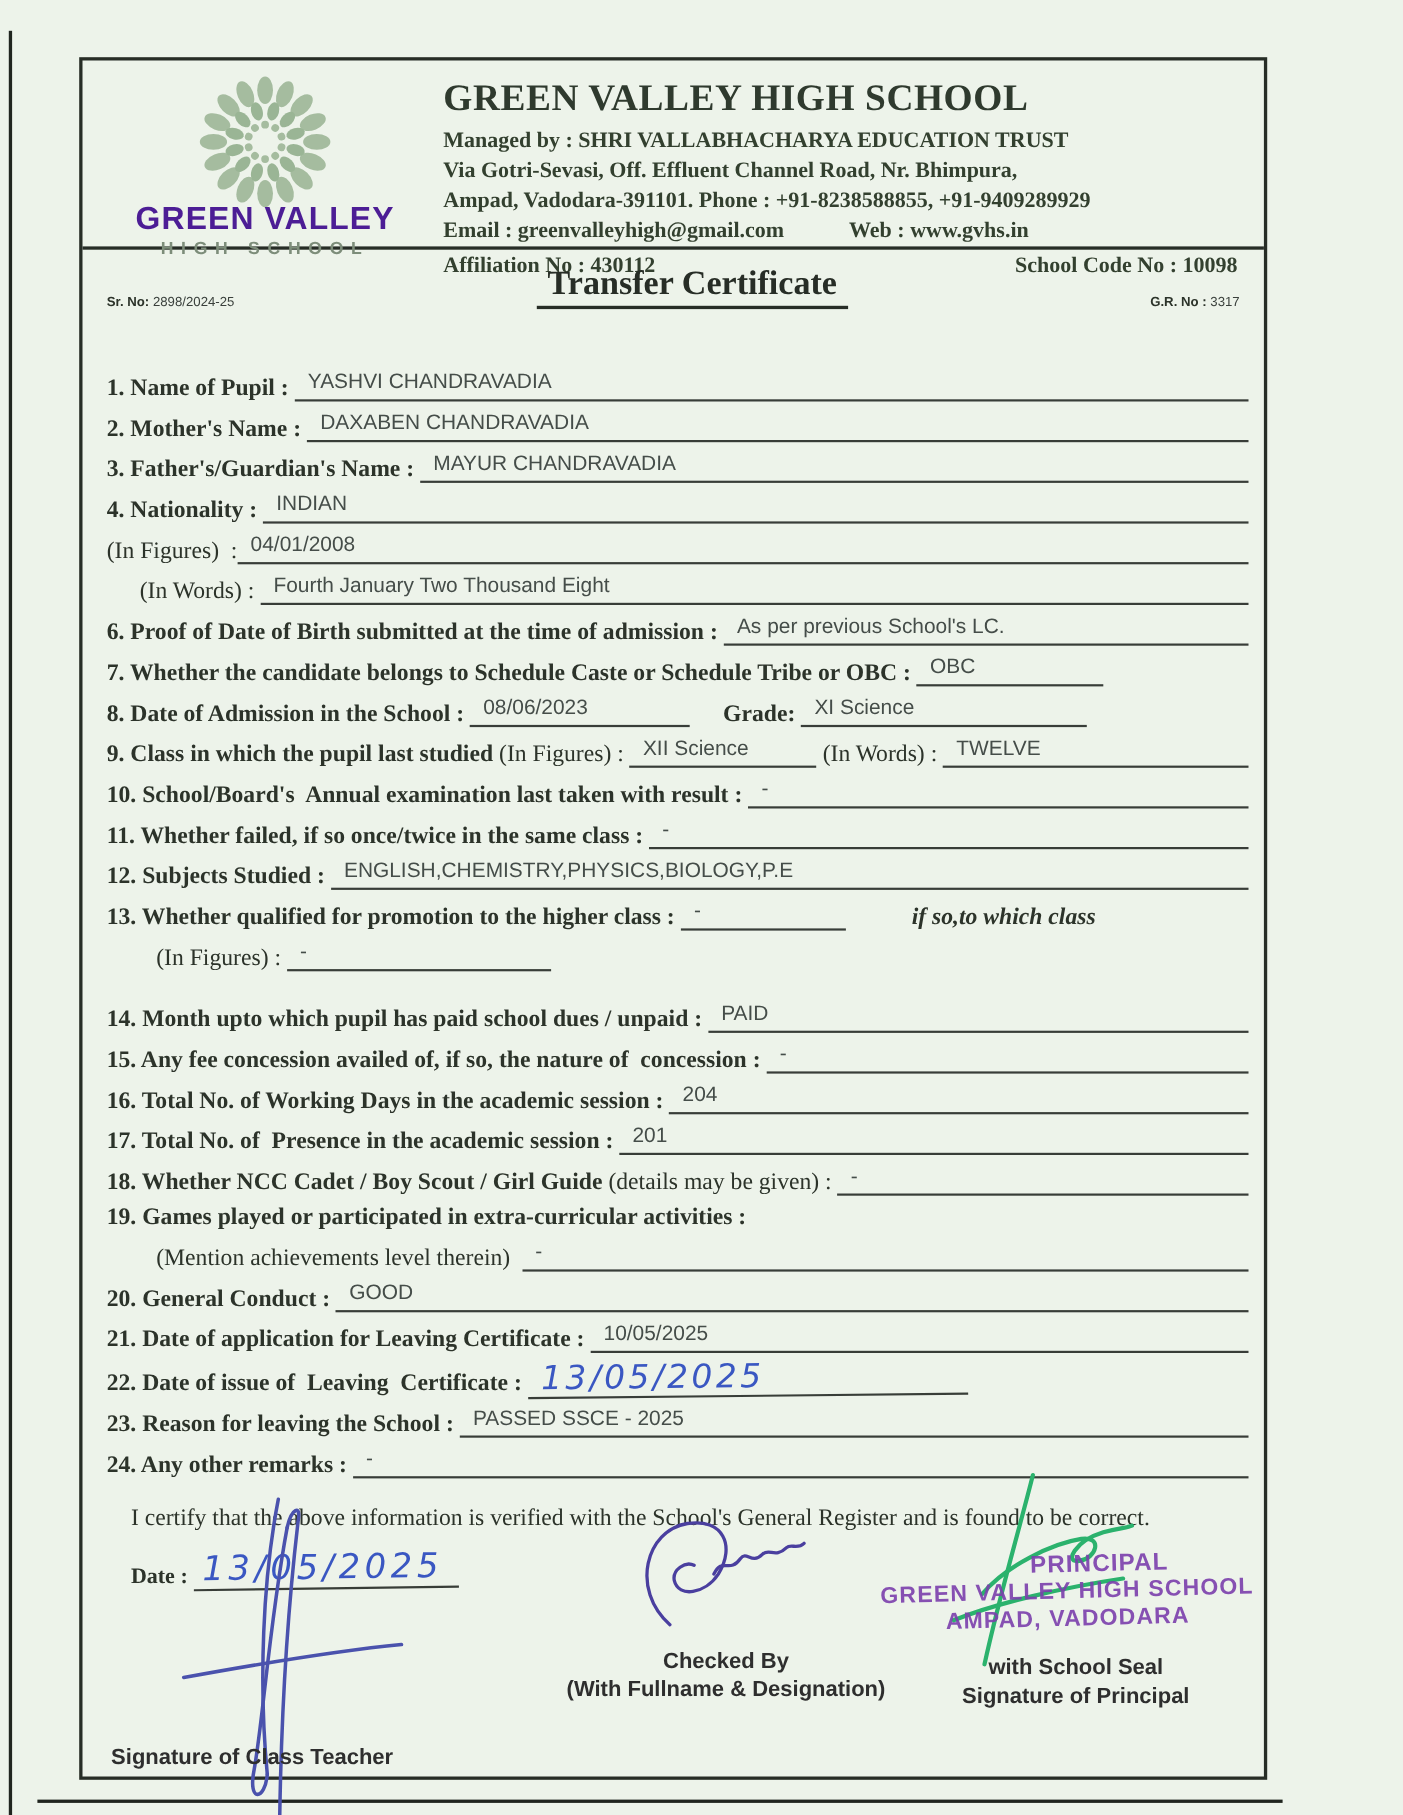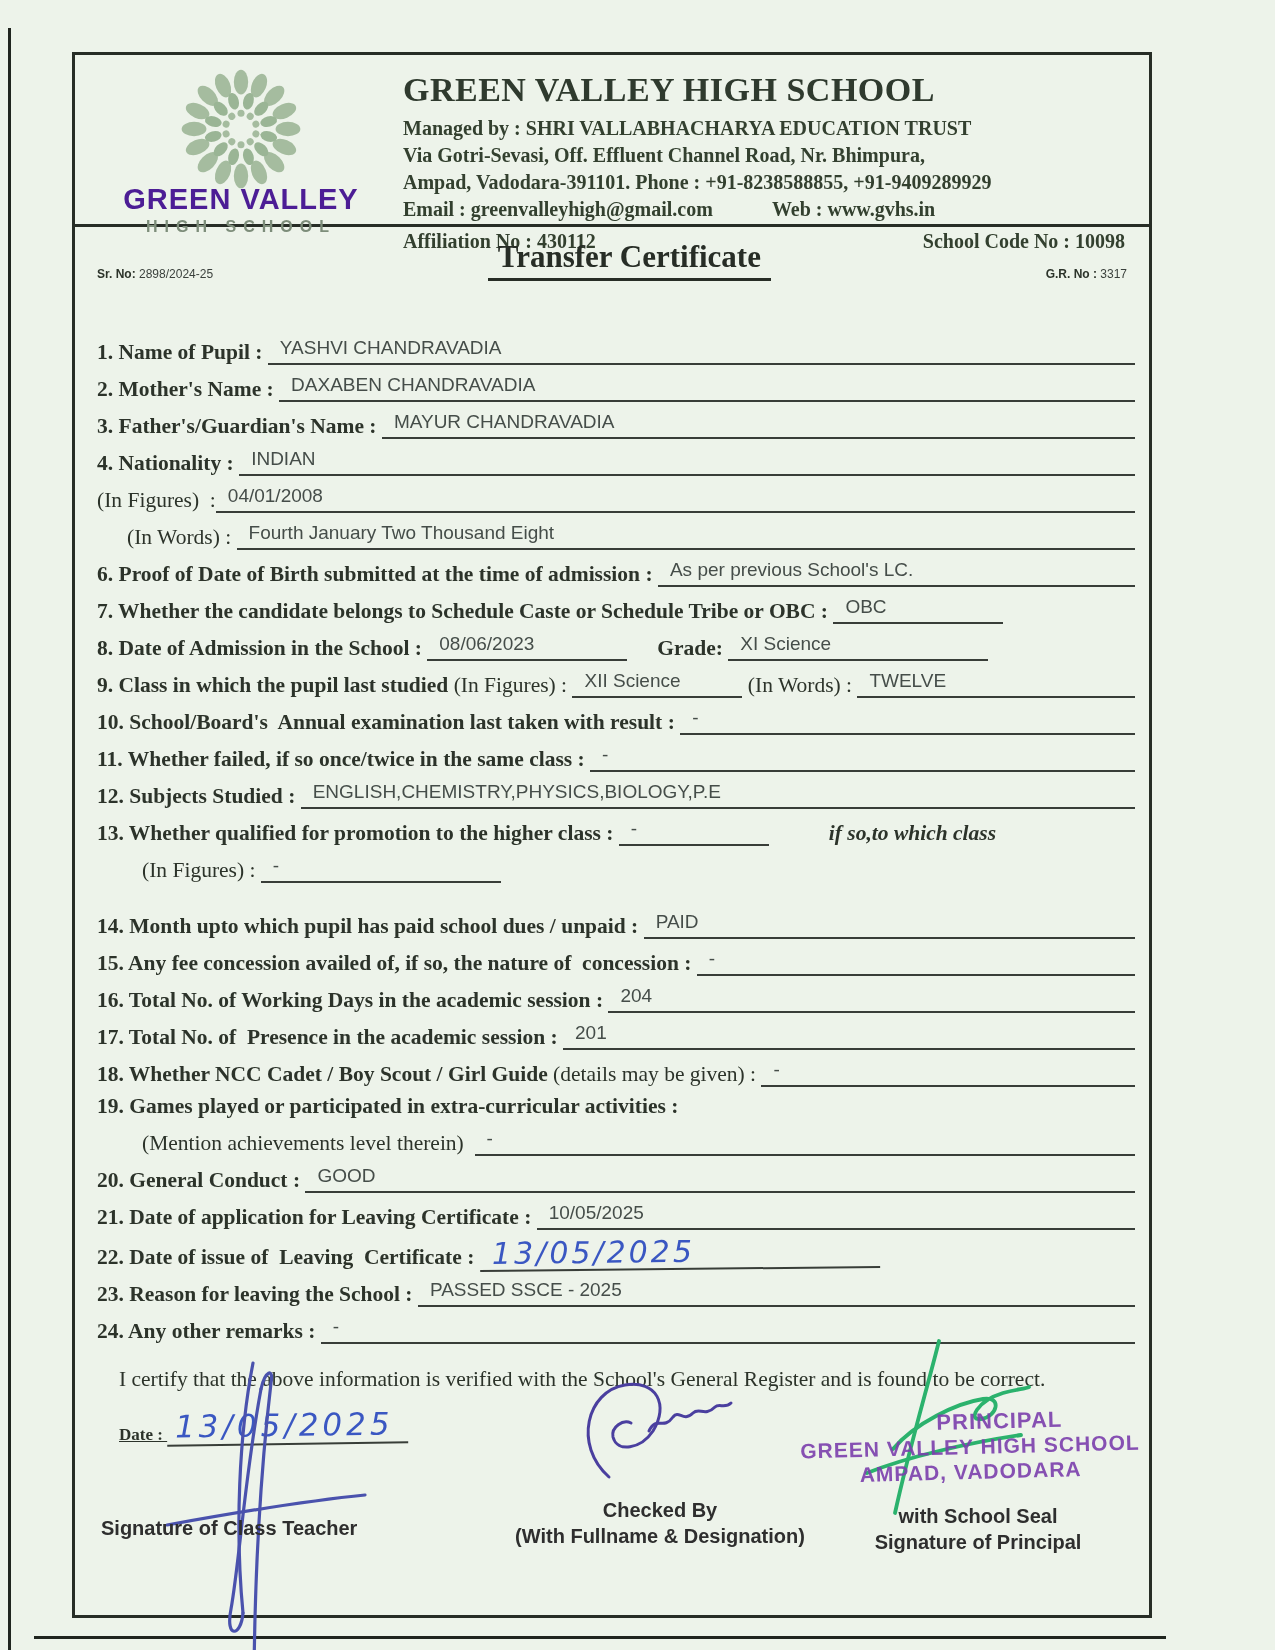--- a/index.html
+++ b/index.html
@@ -52,29 +52,29 @@
   .indent30 { padding-left:30px; } .indent45 { padding-left:45px; } .mb26 { margin-bottom:26px; }
   .italic-note { font-style:italic; font-weight:bold; white-space:pre; }
   .hand {
     font-family:"DejaVu Sans",sans-serif; font-style:italic;
     font-size:30px; line-height:30px; color:#3a57c2; letter-spacing:3px;
     padding-bottom:1px; transform:rotate(-0.6deg);
   }
   
   .certify { padding:16px 18px 0 44px; font-size:21.5px; color:#2c332a; }
   .date-row { display:flex; align-items:flex-end; padding:18px 0 0 44px; }
-  .date-lbl { font-weight:bold; font-size:17px; white-space:pre;text-decoration:underline; }
+  .date-lbl { font-weight:bold; font-size:20px; white-space:pre; }
   .date-val {
     font-family:"DejaVu Sans",sans-serif; font-style:italic; font-size:31px; line-height:31px;
     color:#3a57c2; letter-spacing:4px; border-bottom:2px solid #383d38;
     padding:0 14px 2px 8px; transform:rotate(-0.8deg);
   }
   
   .sig-label { font-family:"Liberation Sans",sans-serif; font-weight:bold; font-size:20px; color:#2e2e2e; line-height:26px; }
-  .sig-teacher { position:absolute; left:26px; top:1460px; }
+  .sig-teacher { position:absolute; left:26px; top:1530px; }
   .svg-teacher { position:absolute; left:58px; top:1300px; pointer-events:none; }
   .sig-checked { position:absolute; left:420px; top:1442px; width:330px; text-align:center; }
   .svg-checked { position:absolute; left:490px; top:1322px; }
   .sig-principal { position:absolute; left:720px; top:1448px; width:366px; text-align:center; }
   .stamp {
     position:absolute; left:690px; top:1354px; width:410px; text-align:center;
     transform:rotate(-1.5deg); color:#7b3fad; opacity:0.9;
     font-family:"Liberation Sans",sans-serif; font-weight:bold; letter-spacing:1px;
   }
   .stamp-l1 { font-size:22px; line-height:25px; padding-left:60px; }

